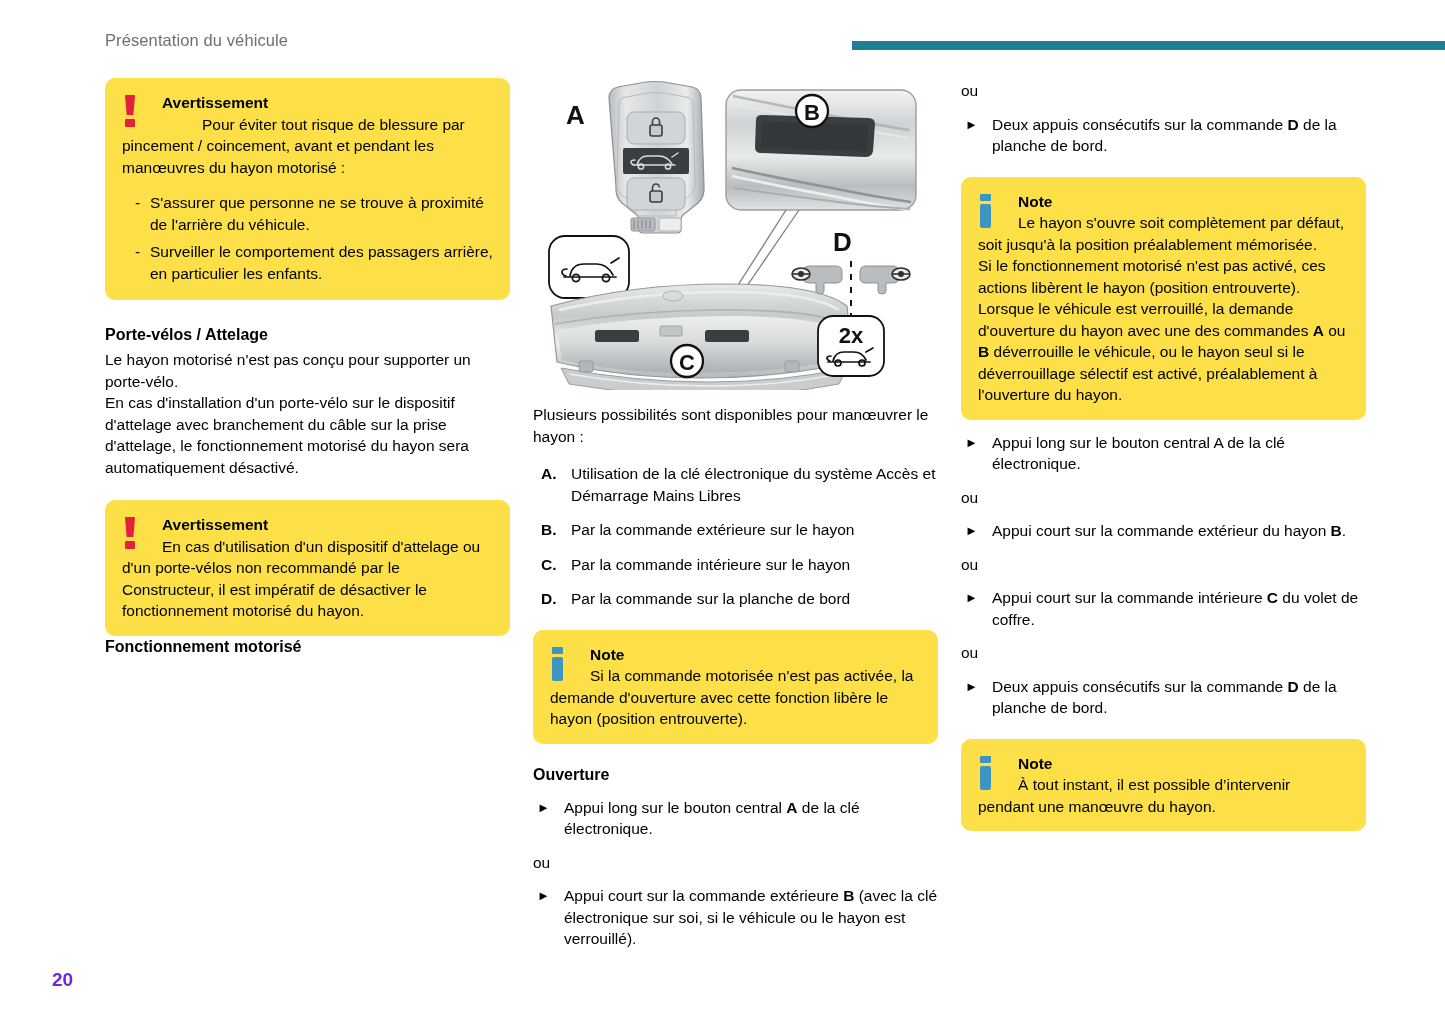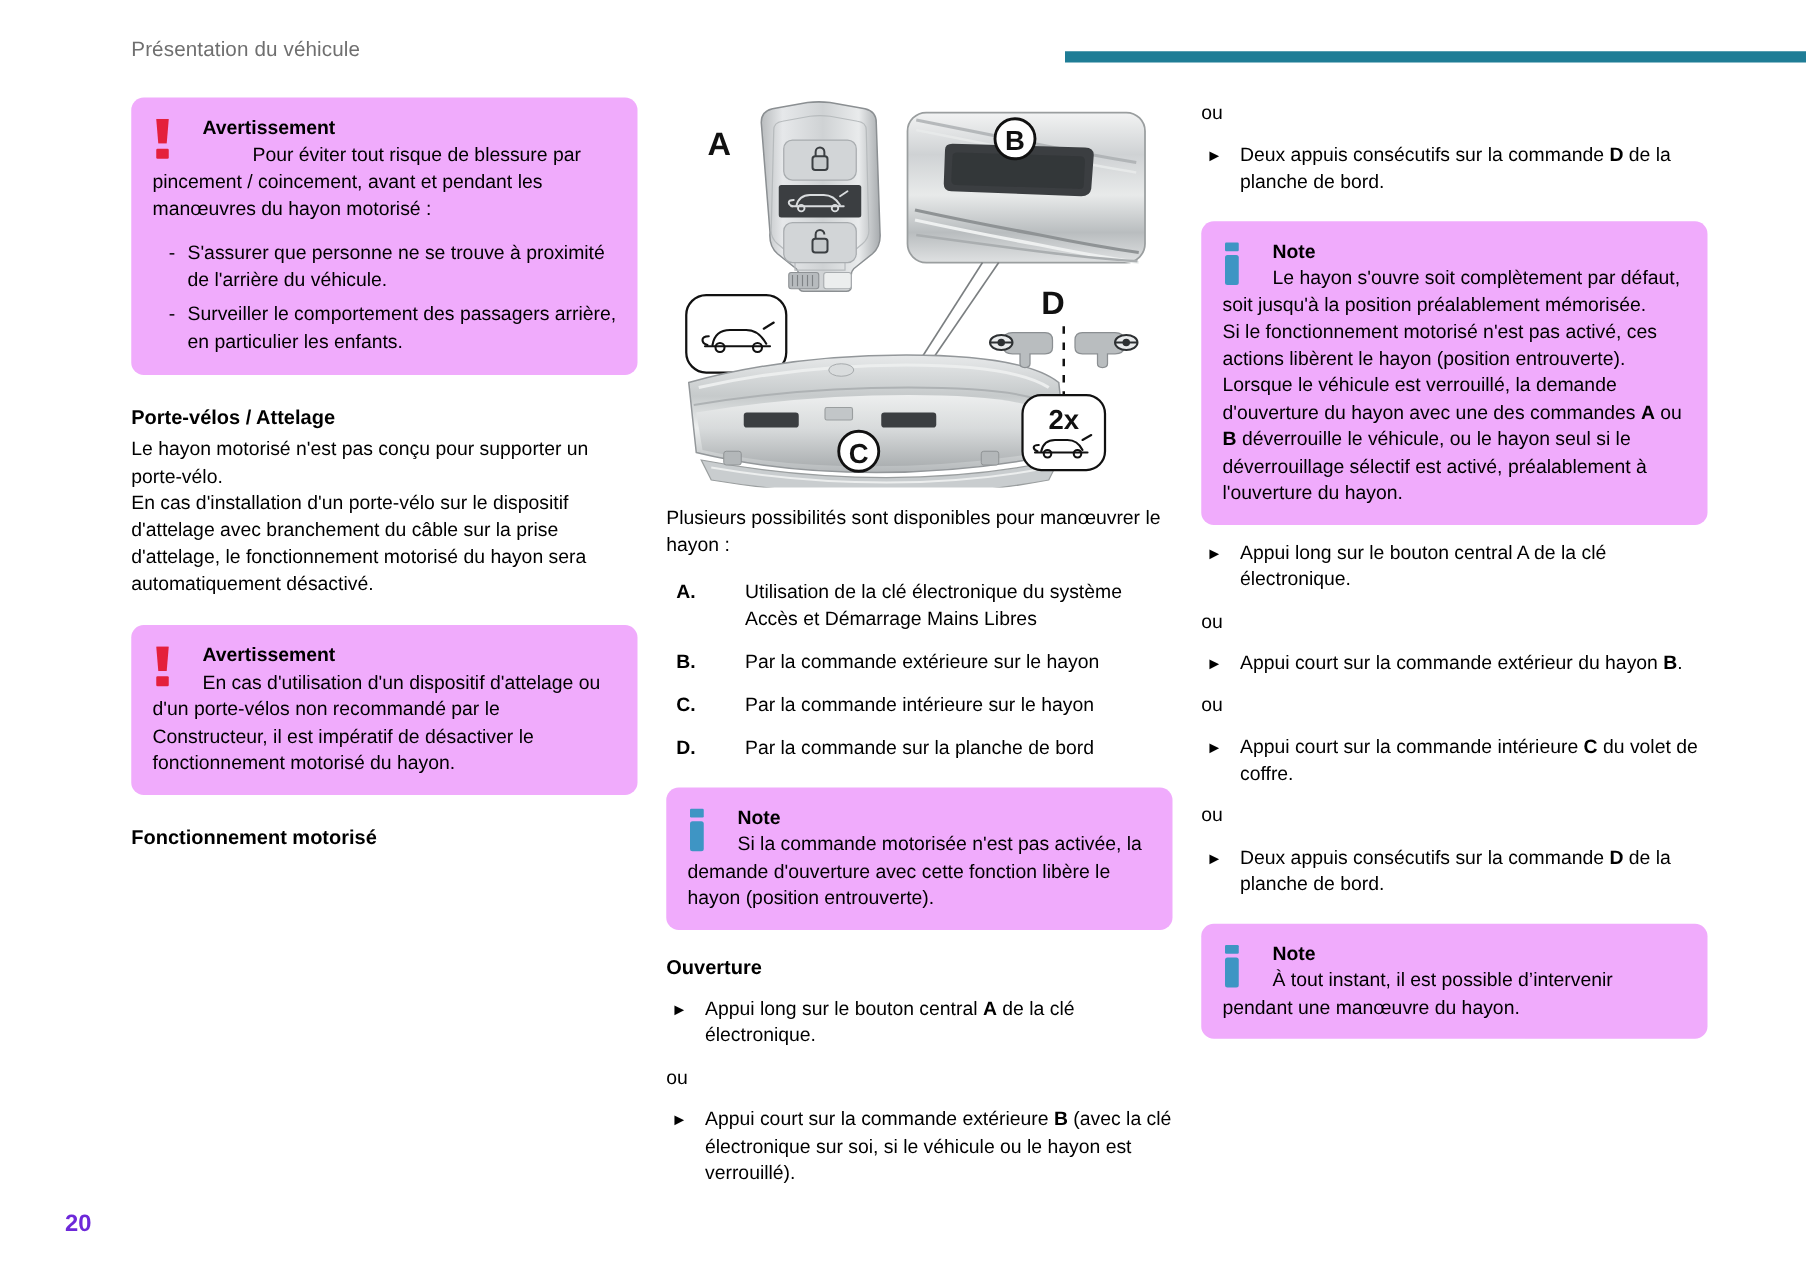--- a/index.html
+++ b/index.html
@@ -65,21 +65,21 @@
   .section-heading {
     font-size: 16px;
     font-weight: bold;
     line-height: 21px;
     margin: 0;
   }
   b, .b { font-weight: bold; }
 
   
   .callout {
-    background: #f0abfc;
+    background: #fde047;
     border-radius: 10px;
     padding: 14px 17px 14px 17px;
     position: relative;
     box-sizing: border-box;
   }
   .callout .callout-body {
     font-size: 15.5px;
     line-height: 21.5px;
   }
   .callout-head {
@@ -170,21 +170,21 @@
     font-size: 15.5px;
     line-height: 21.5px;
   }
   .letter-item .letter {
     width: 38px;
     flex: none;
     font-weight: bold;
     padding-left: 8px;
     box-sizing: border-box;
   }
-  .letter-item .letter-text { flex: 1; margin-left: 25px; }
+  .letter-item .letter-text { flex: 1; }
 
   
   .icon-row { display: flex; }
   .icon-box {
     width: 62px; height: 62px;
     border: 1px solid #c9c9c9;
     box-sizing: border-box;
     flex: none;
     margin-right: 15px;
     display: flex;
@@ -255,21 +255,21 @@
       <div class="callout-icon icon-warning">
         <div class="bar"></div>
           <div class="dot"></div>
       </div>
       <div class="callout-body">
         <span class="callout-head" style="padding-left:40px;display:inline-block;">Avertissement</span><br>
         <span style="margin-left:40px;">En cas d'utilisation d'un dispositif d'attelage ou d'un porte-vélos non recommandé par le Constructeur, il est impératif de désactiver le fonctionnement motorisé du hayon.</span>
       </div>
     </div>
 
-    <div class="section-heading" style="margin-top:24px;">Fonctionnement motorisé</div>
+    <div class="section-heading" style="">Fonctionnement motorisé</div>
 
   </div>
 
   <div class="column" id="col-middle">
 
     <div id="illustration" style="margin-top:6px;">
       <svg width="405" height="322" viewBox="0 0 405 322" aria-hidden="true">
         <defs>
           <linearGradient id="keyg" x1="0" y1="0" x2="1" y2="0">
             <stop offset="0%" stop-color="#b9bcbe"></stop>

